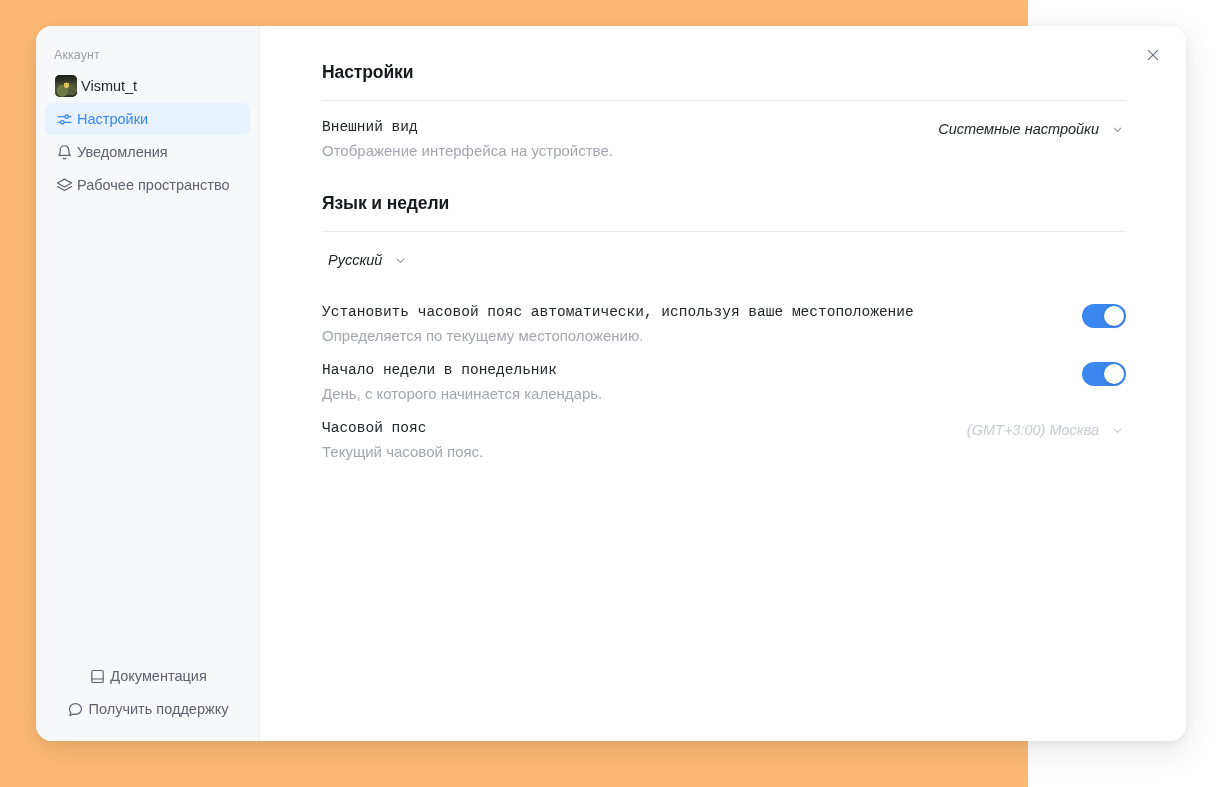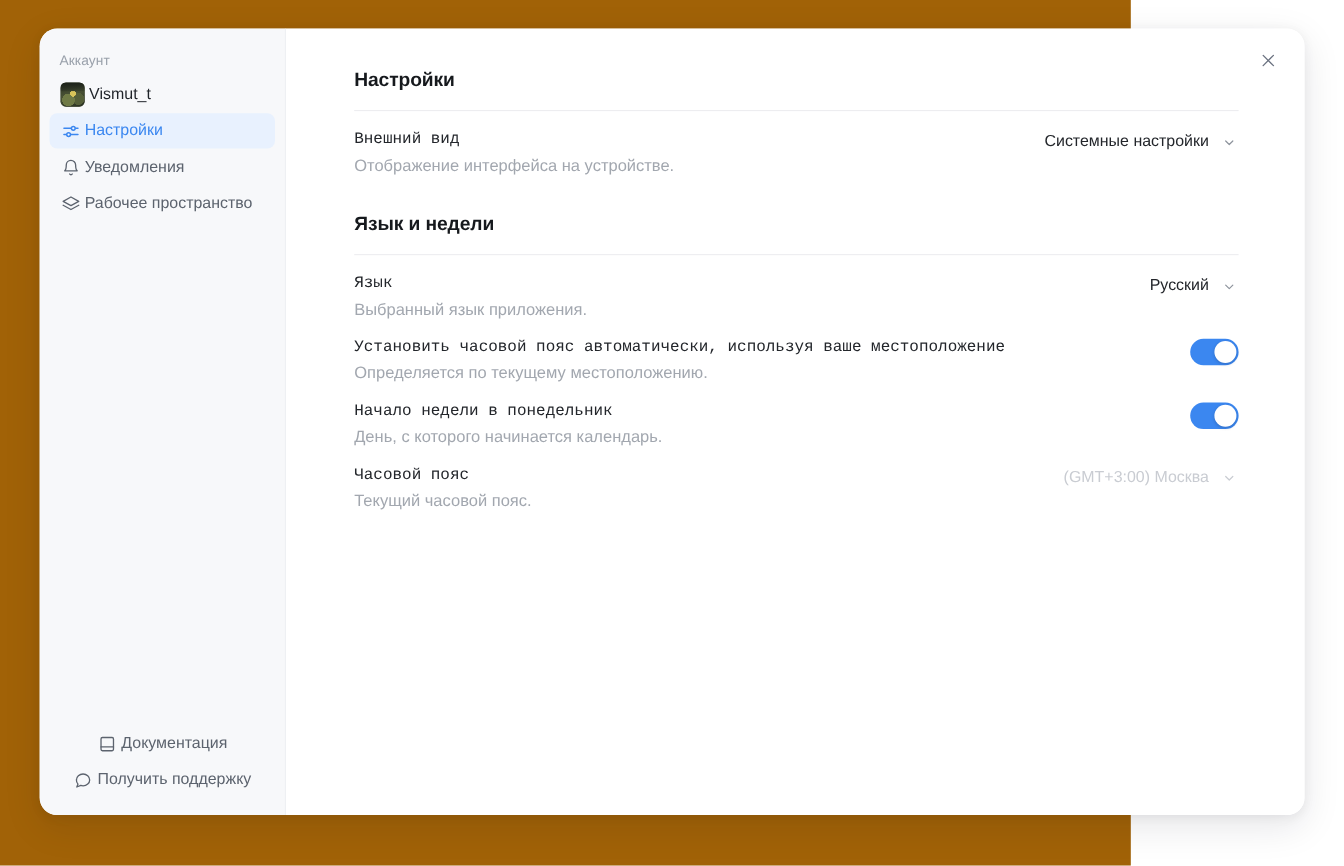--- a/index.html
+++ b/index.html
@@ -10,21 +10,21 @@
     overflow: hidden;
     background: #ffffff;
     font-family: "Liberation Sans", sans-serif;
     -webkit-font-smoothing: antialiased;
   }
 
   .page {
     position: relative;
     width: 1028px;
     height: 787px;
-    background: #a16207;
+    background: #fdba74;
   }
 
   
   .modal {
     position: absolute;
     left: 36px;
     top: 26px;
     width: 1150px;
     height: 715px;
     background: #ffffff;
@@ -166,20 +166,21 @@
     color: #a2a7af;
     margin-top: 6px;
     line-height: 16px;
     white-space: nowrap;
   }
 
   .row .right {
     display: flex;
     align-items: center;
     padding-top: 1px;
+    font-style: italic;
   }
 
   .select {
     display: inline-flex;
     align-items: center;
     gap: 12px;
     font-size: 14.5px;
     color: #23262b;
     cursor: pointer;
     padding: 2px 2px 2px 6px;
@@ -319,24 +320,20 @@
                 </svg>
               </span>
             </div>
           </div>
         </div>
 
         <h2 class="section-title spaced">Язык и недели</h2>
         <div class="divider"></div>
 
         <div class="row">
-          <div class="left">
-            <div class="row-title">Язык</div>
-            <div class="row-desc">Выбранный язык приложения.</div>
-          </div>
           <div class="right">
             <div class="select">
               <span>Русский</span>
               <span class="chev">
                 <svg width="13" height="13" viewBox="0 0 24 24" fill="none" stroke="currentColor" stroke-width="2" stroke-linecap="round" stroke-linejoin="round">
                   <polyline points="6,9.5 12,15.5 18,9.5"></polyline>
                 </svg>
               </span>
             </div>
           </div>

